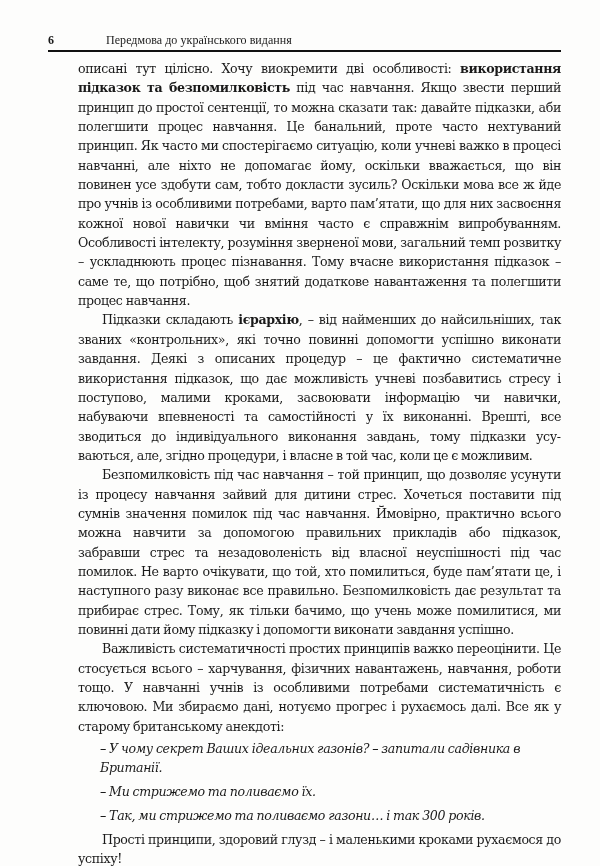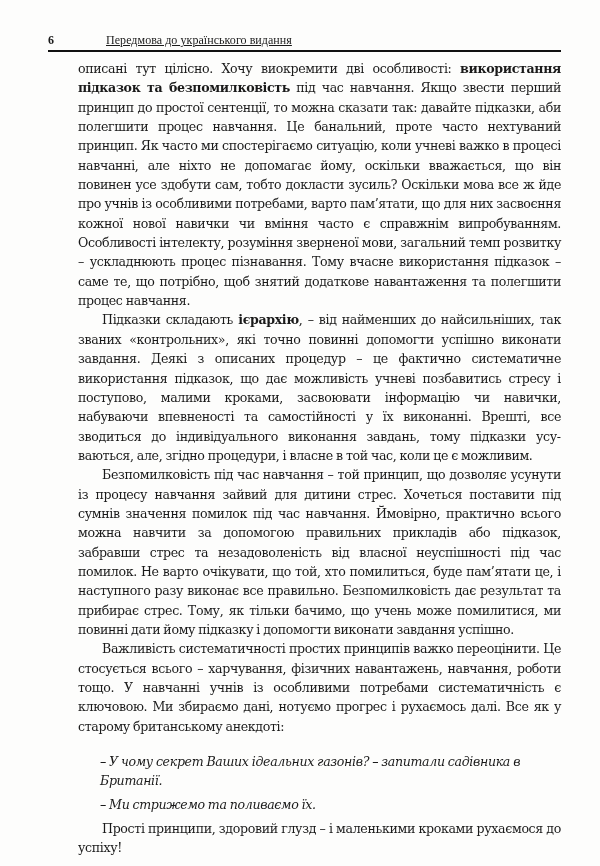--- a/index.html
+++ b/index.html
@@ -39,21 +39,20 @@
       font-family: "Liberation Serif", serif;
       font-size: 12px;
     }
     .running-title {
       position: absolute;
       left: 58px;
       top: 3px;
       font-family: "Liberation Serif", serif;
       font-size: 12px;
       letter-spacing: 0.05px;
-      text-decoration: underline;
     }
     .body-text {
       position: absolute;
       left: 78px;
       top: 59px;
       width: 483px;
       font-family: "DejaVu Serif", serif;
       font-size: 12.6px;
       line-height: 19.35px;
       text-align: justify;
@@ -69,21 +68,21 @@
       text-indent: 0;
     }
     .body-text p.dialogue {
       text-indent: 0;
       padding-left: 22px;
       font-style: italic;
       text-align: left;
       margin-bottom: 4.5px;
     }
     .body-text p.dialogue.first {
-      margin-top: 16px;
+      margin-top: 3px;
     }
     .body-text p.after-dialogue {
       margin-top: 1px;
     }
     b { font-weight: bold; }
   </style>
 </head>
 <body>
 
 <div class="page">
@@ -106,17 +105,18 @@
     <p>
       <span>Безпомилковість під час навчання – той принцип, що дозволяє усунути із про­цесу навчання зайвий для дитини стрес. Хочеться поставити під сумнів значення помилок під час навчання. Ймовірно, практично всього можна навчити за допомо­гою правильних прикладів або підказок, забравши стрес та незадоволеність від власної неуспішності під час помилок. Не варто очікувати, що той, хто помилить­ся, буде пам’ятати це, і наступного разу виконає все правильно. Безпомилковість дає результат та прибирає стрес. Тому, як тільки бачимо, що учень може помили­тися, ми повинні дати йому підказку і допомогти виконати завдання успішно.</span>
     </p>
 
     <p>
       <span>Важливість систематичності простих принципів важко переоцінити. Це стосу­ється всього – харчування, фізичних навантажень, навчання, роботи тощо. У на­вчанні учнів із особливими потребами систематичність є ключовою. Ми збираємо дані, нотуємо прогрес і рухаємось далі. Все як у старому британському анекдоті:</span>
     </p>
 
     <p class="dialogue first">– У чому секрет Ваших ідеальних газонів? – запитали садівника в Британії.</p>
     <p class="dialogue">– Ми стрижемо та поливаємо їх.</p>
+    <p class="dialogue">– Так, ми стрижемо та поливаємо газони… і так 300 років.</p>
 
     <p class="after-dialogue">Прості принципи, здоровий глузд – і маленькими кроками рухаємося до успіху!</p>
 
   </div>
 </div>
 
 </body></html>

